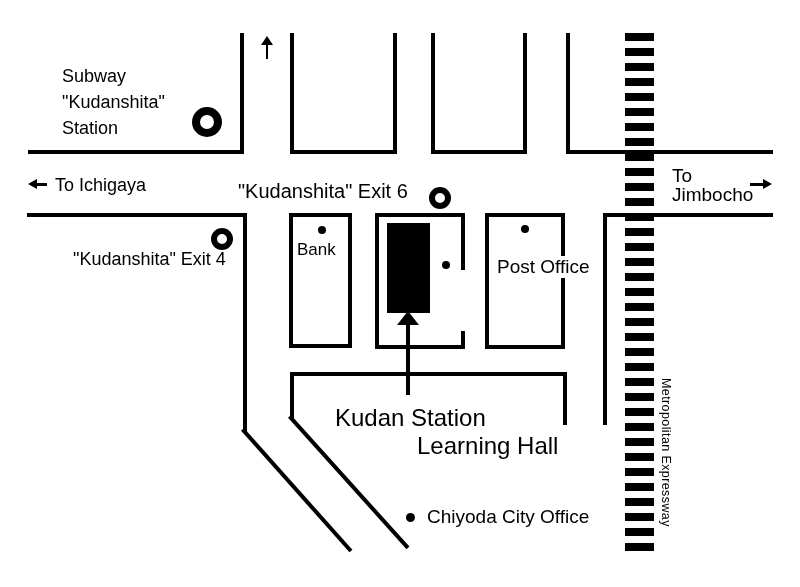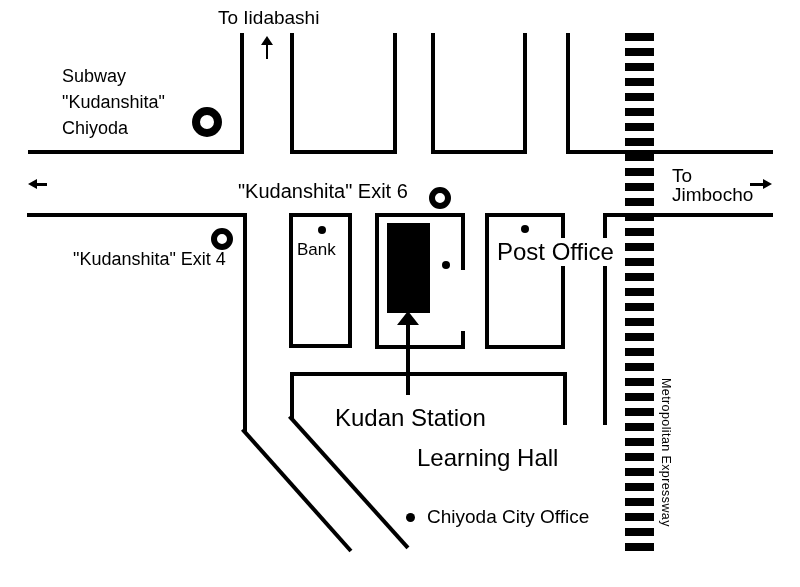--- a/index.html
+++ b/index.html
@@ -58,21 +58,21 @@
   <div class="h-road" style="left:375px;top:345px;width:90px;"></div>
   <div class="v-road" style="left:461px;top:213px;height:57px;"></div>
   <div class="v-road" style="left:461px;top:331px;height:18px;"></div>
 
   <div class="abs" style="left:387px;top:223px;width:43px;height:90px;background:#000;"></div>
 
   <div class="dot" style="left:442px;top:261px;"></div>
 
   <div class="box" style="left:485px;top:213px;width:80px;height:136px;"></div>
   <div class="dot" style="left:521px;top:225px;"></div>
-  <div class="label" style="left:497px;top:238px;font-size:24px;background:#fff;z-index:3;">Post Office</div>
+  <div class="label" style="left:497px;top:256px;font-size:19px;background:#fff;z-index:3;">Post Office</div>
 
   <div class="ring" style="left:192px;top:107px;width:30px;height:30px;border-width:8px;"></div>
   <div class="ring" style="left:429px;top:187px;width:22px;height:22px;border-width:6px;"></div>
   <div class="ring" style="left:211px;top:228px;width:22px;height:22px;border-width:6px;"></div>
 
   <div class="abs" style="left:261px;top:36px;">
     <div class="tri" style="left:0;top:0;border-left:6px solid transparent;border-right:6px solid transparent;border-bottom:9px solid #000;"></div>
     <div class="abs" style="left:5px;top:7px;width:2px;height:16px;background:#000;"></div>
   </div>
 
@@ -84,39 +84,39 @@
   <div class="abs" style="left:750px;top:179px;">
     <div class="abs" style="left:0;top:4px;width:14px;height:2.5px;background:#000;"></div>
     <div class="tri" style="left:13px;top:0;border-top:5px solid transparent;border-bottom:5px solid transparent;border-left:9px solid #000;"></div>
   </div>
 
   <div class="abs" style="left:397px;top:311px;z-index:4;">
     <div class="tri" style="left:0;top:0;border-left:11px solid transparent;border-right:11px solid transparent;border-bottom:14px solid #000;"></div>
     <div class="abs" style="left:9px;top:12px;width:4px;height:72px;background:#000;"></div>
   </div>
 
-  <div class="label" style="left:218px;top:7px;font-size:19px;">To Iidabashi</div>
 
   <div class="label" style="left:62px;top:63px;font-size:18px;line-height:26px;">
     <span>Subway</span><br>
     <span>"Kudanshita"</span><br>
-    <span>Chiyoda</span>
+    <span>Station</span>
   </div>
 
+  <div class="label" style="left:55px;top:175px;font-size:18px;">To Ichigaya</div>
 
   <div class="label" style="left:238px;top:180px;font-size:20px;">"Kudanshita" Exit 6</div>
 
   <div class="label" style="left:73px;top:249px;font-size:18px;">"Kudanshita" Exit 4</div>
 
   <div class="label" style="left:672px;top:166px;font-size:19px;line-height:19px;">
     <span>To</span><br>
     <span>Jimbocho</span>
   </div>
 
   <div class="label" style="left:335px;top:404px;font-size:24px;">Kudan Station</div>
-  <div class="label" style="left:417px;top:432px;font-size:24px;margin-top:12px;">Learning Hall</div>
+  <div class="label" style="left:417px;top:432px;font-size:24px;">Learning Hall</div>
 
   <div class="dot" style="left:406px;top:513px;width:9px;height:9px;"></div>
   <div class="label" style="left:427px;top:506px;font-size:19px;text-align:center;">Chiyoda City Office</div>
 
   <div class="label" style="left:659px;top:378px;font-size:12.5px;writing-mode:vertical-rl;letter-spacing:0.4px;">Metropolitan Expressway</div>
 
 </div>
 
 </body></html>

